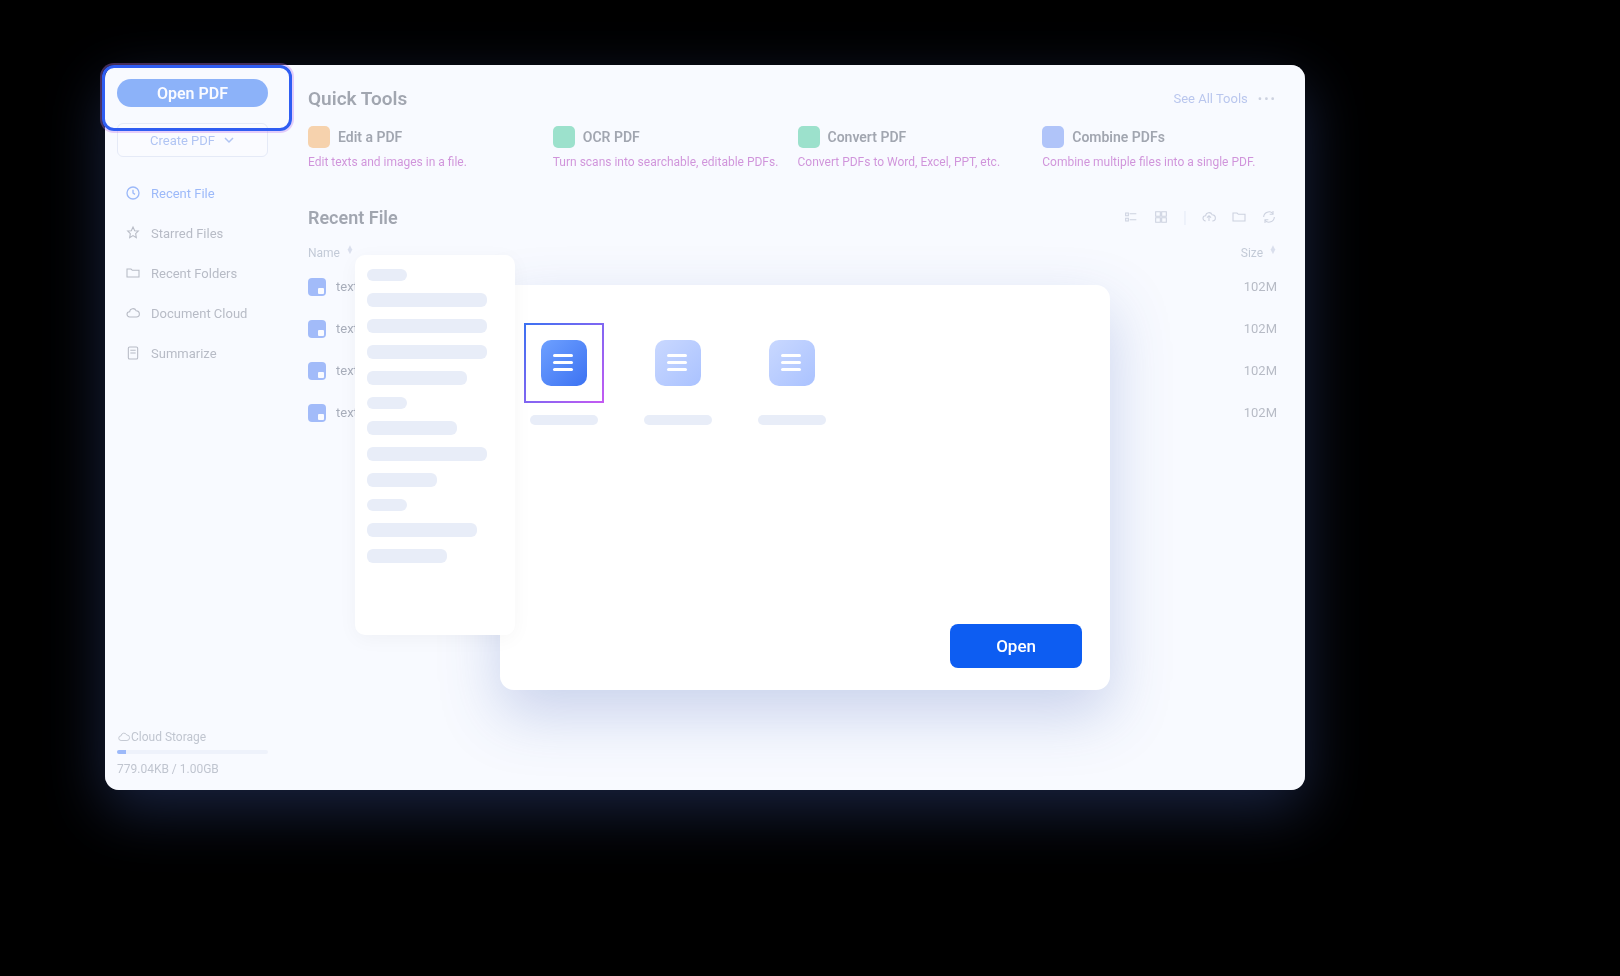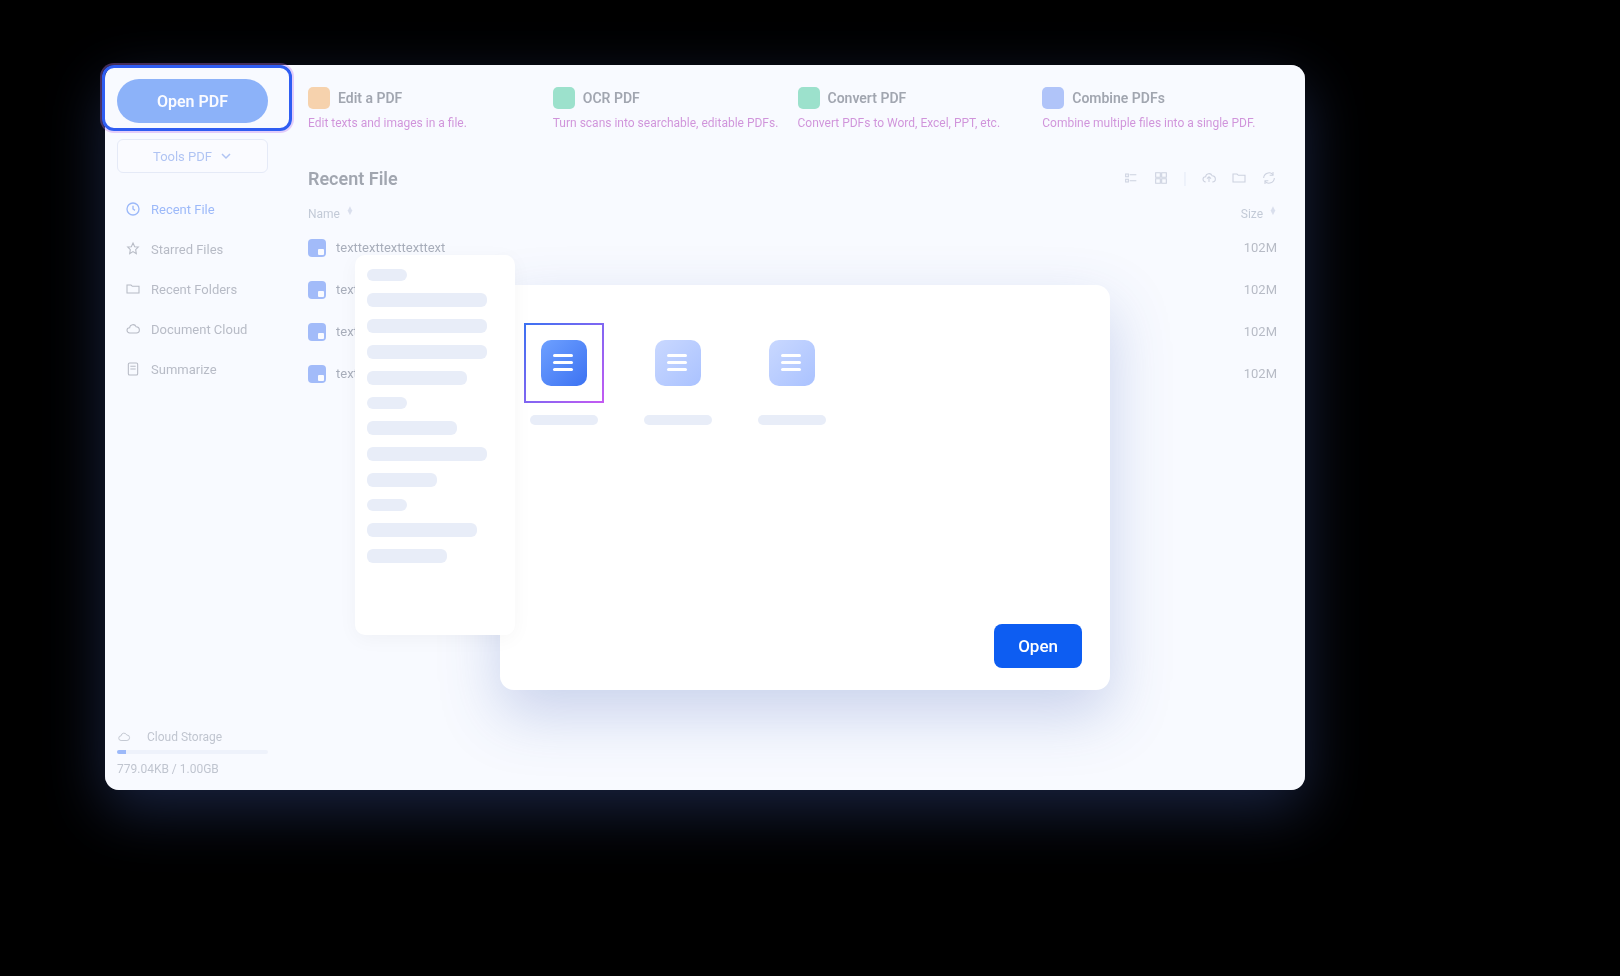--- a/index.html
+++ b/index.html
@@ -1,27 +1,27 @@
 <!DOCTYPE html>
 <html><head>
 <meta charset="utf-8">
 <style>
 *{box-sizing:border-box;margin:0;padding:0;font-family:-apple-system,BlinkMacSystemFont,"Segoe UI",Roboto,Arial,sans-serif}
 body{background:#000;width:1620px;height:976px;position:relative;overflow:hidden}
 .app{position:absolute;left:105px;top:65px;width:1200px;height:725px;background:#fbfcfe;border-radius:14px;display:flex;box-shadow:0 20px 60px rgba(100,140,255,.25)}
 .scrim{position:absolute;inset:0;background:rgba(245,248,255,.55);border-radius:14px;pointer-events:none}
 .sidebar{width:175px;padding:14px 12px;display:flex;flex-direction:column}
-.open-btn{background:#0d5df2;color:#fff;border:none;border-radius:22px;height:44px;font-size:16px;font-weight:600;cursor:pointer;margin-bottom:16px}
+.open-btn{background:#0d5df2;color:#fff;border:none;border-radius:22px;height:28px;font-size:16px;font-weight:600;cursor:pointer;margin-bottom:16px}
 .create-btn{background:#fff;border:1px solid #d0d9ee;color:#5b86e5;border-radius:6px;height:34px;font-size:13px;display:flex;align-items:center;justify-content:center;gap:8px;cursor:pointer;margin-bottom:18px}
 .nav{display:flex;flex-direction:column;gap:4px}
 .nav-item{display:flex;align-items:center;gap:10px;padding:10px 8px;font-size:13px;color:#6b7280;border-radius:6px;cursor:pointer}
 .nav-item.active{color:#2f6df2}
 .nav-item svg{width:16px;height:16px;flex:0 0 16px}
 .storage{margin-top:auto;font-size:12px;color:#7e8896}
-.storage .lbl{display:flex;align-items:center;gap:16px;margin-bottom:6px}
+.storage .lbl{display:flex;align-items:center;gap:0;margin-bottom:6px}
 .storage .bar{height:4px;background:#e4eaf6;border-radius:2px;overflow:hidden;margin-bottom:8px}
 .storage .bar i{display:block;height:100%;width:6%;background:#2f6df2}
 .main{flex:1;padding:22px 28px;position:relative}
 .qt-head{display:flex;align-items:center;justify-content:space-between;margin-bottom:16px}
 .qt-title{font-size:19px;font-weight:600;color:#3b4351}
 .qt-right{display:flex;align-items:center;gap:10px;color:#6f8bd9;font-size:13px}
 .tools{display:flex;gap:10px}
 .tool{flex:1;min-width:0}
 .tool .hd{display:flex;align-items:center;gap:8px;font-size:14px;font-weight:600;color:#3b4351;margin-bottom:6px}
 .tool .ico{width:22px;height:22px;border-radius:5px}
@@ -45,31 +45,31 @@
 .skel{background:#e8edf8;border-radius:6px;margin-bottom:12px}
 .thumbs{display:flex;gap:34px;margin-top:14px}
 .thumb{width:80px;display:flex;flex-direction:column;align-items:center;gap:12px}
 .tbox{width:80px;height:80px;border-radius:12px;display:flex;align-items:center;justify-content:center}
 .tbox.sel{border:2px solid;border-image:linear-gradient(135deg,#3c72f2,#c45af2) 1;border-radius:12px}
 .doc-ico{width:46px;height:46px;border-radius:10px;background:linear-gradient(135deg,#6ea0ff,#3c72f2);position:relative}
 .doc-ico.dim{background:linear-gradient(135deg,#c9d8ff,#aac2ff)}
 .doc-ico:before{content:"";position:absolute;left:-8px;top:-8px;width:46px;height:46px;border-radius:10px;background:linear-gradient(135deg,#e2c8ff,#c9d8ff);z-index:-1}
 .doc-ico:after{content:"";position:absolute;left:12px;top:14px;width:20px;height:3px;background:#fff;border-radius:2px;box-shadow:0 7px 0 #fff,0 14px 0 #fff}
 .thumb .lbl{width:68px;height:10px;background:#e8edf8;border-radius:5px}
-.dlg-open{position:absolute;right:28px;bottom:22px;background:#0d5df2;color:#fff;border:none;border-radius:8px;padding:12px 24px;font-size:17px;font-weight:500;cursor:pointer}
+.dlg-open{position:absolute;right:28px;bottom:22px;background:#0d5df2;color:#fff;border:none;border-radius:8px;padding:12px 46px;font-size:17px;font-weight:500;cursor:pointer}
 .sort-ico{display:inline-flex;flex-direction:column;line-height:4px;font-size:8px;color:#b8c2d8}
 </style>
 </head>
 <body>
 
 <div class="app">
   <div class="sidebar">
     <button class="open-btn">Open PDF</button>
     <button class="create-btn">
-      <span>Tools PDF</span>
+      <span>Create PDF</span>
       <svg viewBox="0 0 12 12" width="12" height="12">
           <path d="M2 4l4 4 4-4" fill="none" stroke="#5b86e5" stroke-width="1.5"></path>
         </svg>
     </button>
     <div class="nav">
       <div class="nav-item active">
         <svg viewBox="0 0 24 24">
             <circle cx="12" cy="12" r="9" fill="none" stroke="currentColor" stroke-width="2"></circle>
             <path d="M12 7v5l3 2" fill="none" stroke="currentColor" stroke-width="2"></path>
           </svg>
@@ -109,20 +109,27 @@
         <span>Cloud Storage</span>
       </div>
       <div class="bar">
           <i></i>
         </div>
       <div>779.04KB / 1.00GB</div>
     </div>
   </div>
 
   <div class="main">
+    <div class="qt-head">
+      <div class="qt-title">Quick Tools</div>
+      <div class="qt-right">
+        <span>See All Tools</span>
+        <span style="color:#9aa4ba;letter-spacing:2px">•••</span>
+      </div>
+    </div>
     <div class="tools" id="tools">
         <div class="tool">
           <div class="hd">
             <span class="ico" style="background:#f6a54a"></span>
             <span>Edit a PDF</span>
           </div>
           <div class="desc">Edit texts and images in a file.</div>
         </div>
         <div class="tool">
           <div class="hd">

